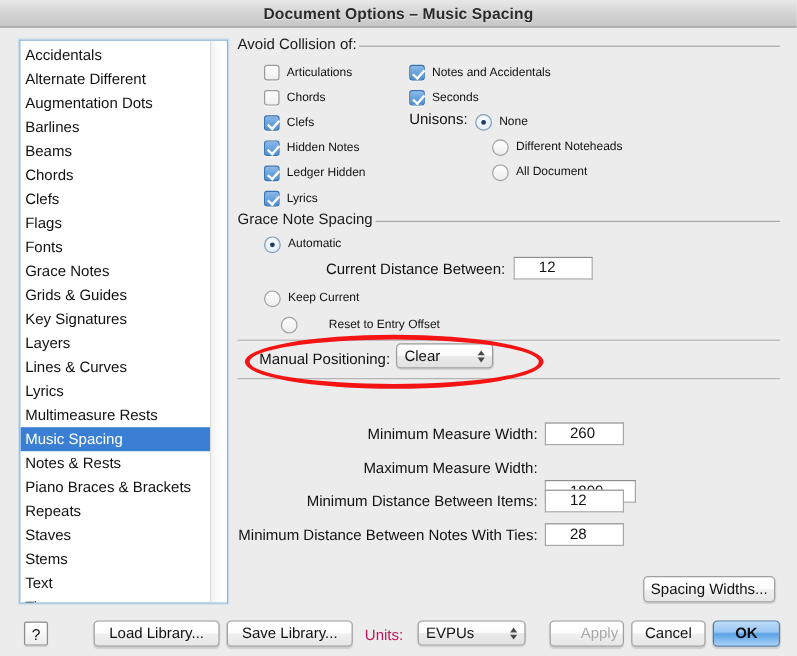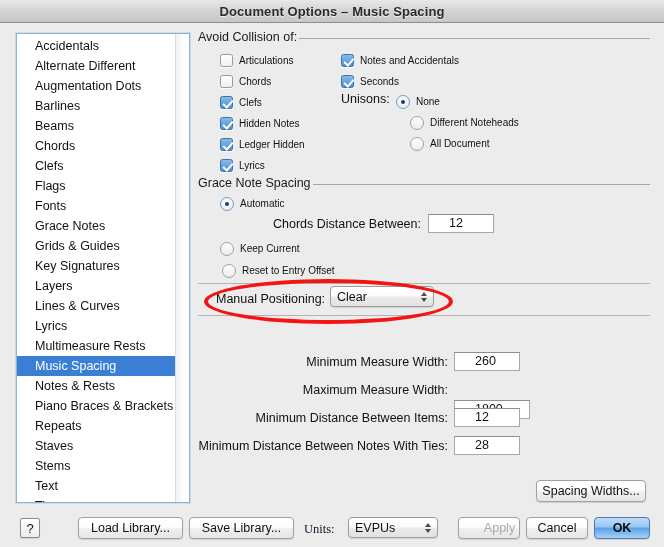--- a/index.html
+++ b/index.html
@@ -47,21 +47,21 @@
     overflow: hidden;
   }
   .sidebar-inner {
     position: absolute;
     left: 0; top: 0; right: 14px; bottom: 0;
     padding: 2px 0 0 0;
   }
   .sb-item {
     height: 20px;
     line-height: 20px;
-    padding-left: 18px;
+    padding-left: 4px;
     font-size: 12.5px;
     color: #111;
     white-space: nowrap;
     overflow: hidden;
   }
   .sb-item.selected {
     background: #3b7fd4;
     color: #ffffff;
   }
   .sb-scroll {
@@ -235,21 +235,21 @@
     width: 20px; height: 20px;
     border: 1px solid #8c8c8c;
     border-radius: 2px;
     background: linear-gradient(to bottom,#ffffff,#ededed);
     display: flex; align-items: center; justify-content: center;
     font-size: 13px; color: #111;
     box-shadow: 0 1px 1px rgba(0,0,0,0.12);
   }
   .units-label {
     position: absolute;
-    font-size: 12.5px; color: #0f172a; font-family: Liberation Serif, serif;
+    font-size: 12.5px; color: #be185d;
   }
 </style>
 </head>
 <body>
 
 <div class="window">
 
   <div class="titlebar">
     <div class="titlebar-title">Document Options – Music Spacing</div>
   </div>
@@ -348,38 +348,38 @@
     <div class="grouplabel" style="position:absolute; left:0; top:146px; width:452px;">
       <span>Grace Note Spacing</span>
       <span class="rule"></span>
     </div>
 
     <div class="row" style="position:absolute; left:22px; top:163px;">
       <span class="rb on"></span>
       <span class="rb-label">Automatic</span>
     </div>
 
-    <div style="position:absolute; left:33px; top:187px; width:190px; text-align:right;" class="fieldlabel">Chords Distance Between:</div>
+    <div style="position:absolute; left:33px; top:187px; width:190px; text-align:right;" class="fieldlabel">Current Distance Between:</div>
     <div class="tf" style="position:absolute; left:230px; top:184px; width:66px;">12</div>
 
     <div class="row" style="position:absolute; left:22px; top:208px;">
       <span class="rb"></span>
       <span class="rb-label">Keep Current</span>
     </div>
 
-    <div class="row" style="position:absolute; left:24px; top:230px;">
+    <div class="row" style="position:absolute; left:36px; top:230px;gap:20px;">
       <span class="rb"></span>
       <span class="rb-label">Reset to Entry Offset</span>
     </div>
 
     <div class="hrule" style="left:0; top:253px; width:452px;"></div>
     <div class="hrule" style="left:0; top:285px; width:452px;"></div>
 
     <div style="position:absolute; left:18px; top:262px; font-size:12.5px; color:#111;">Manual Positioning:</div>
-    <div class="popup" style="position:absolute; left:132px; top:256px; width:104px;">
+    <div class="popup" style="position:absolute; left:132px; top:256px; width:81px;">
       <span>Clear</span>
       <span class="arrows">
         <span class="up"></span>
           <span class="dn"></span>
       </span>
     </div>
 
     <div class="hl-ellipse" style="left: 6px; top: 249px; width: 249px; height: 45px; border-color: rgb(244, 20, 20);"></div>
 
     <div id="measure-fields">

